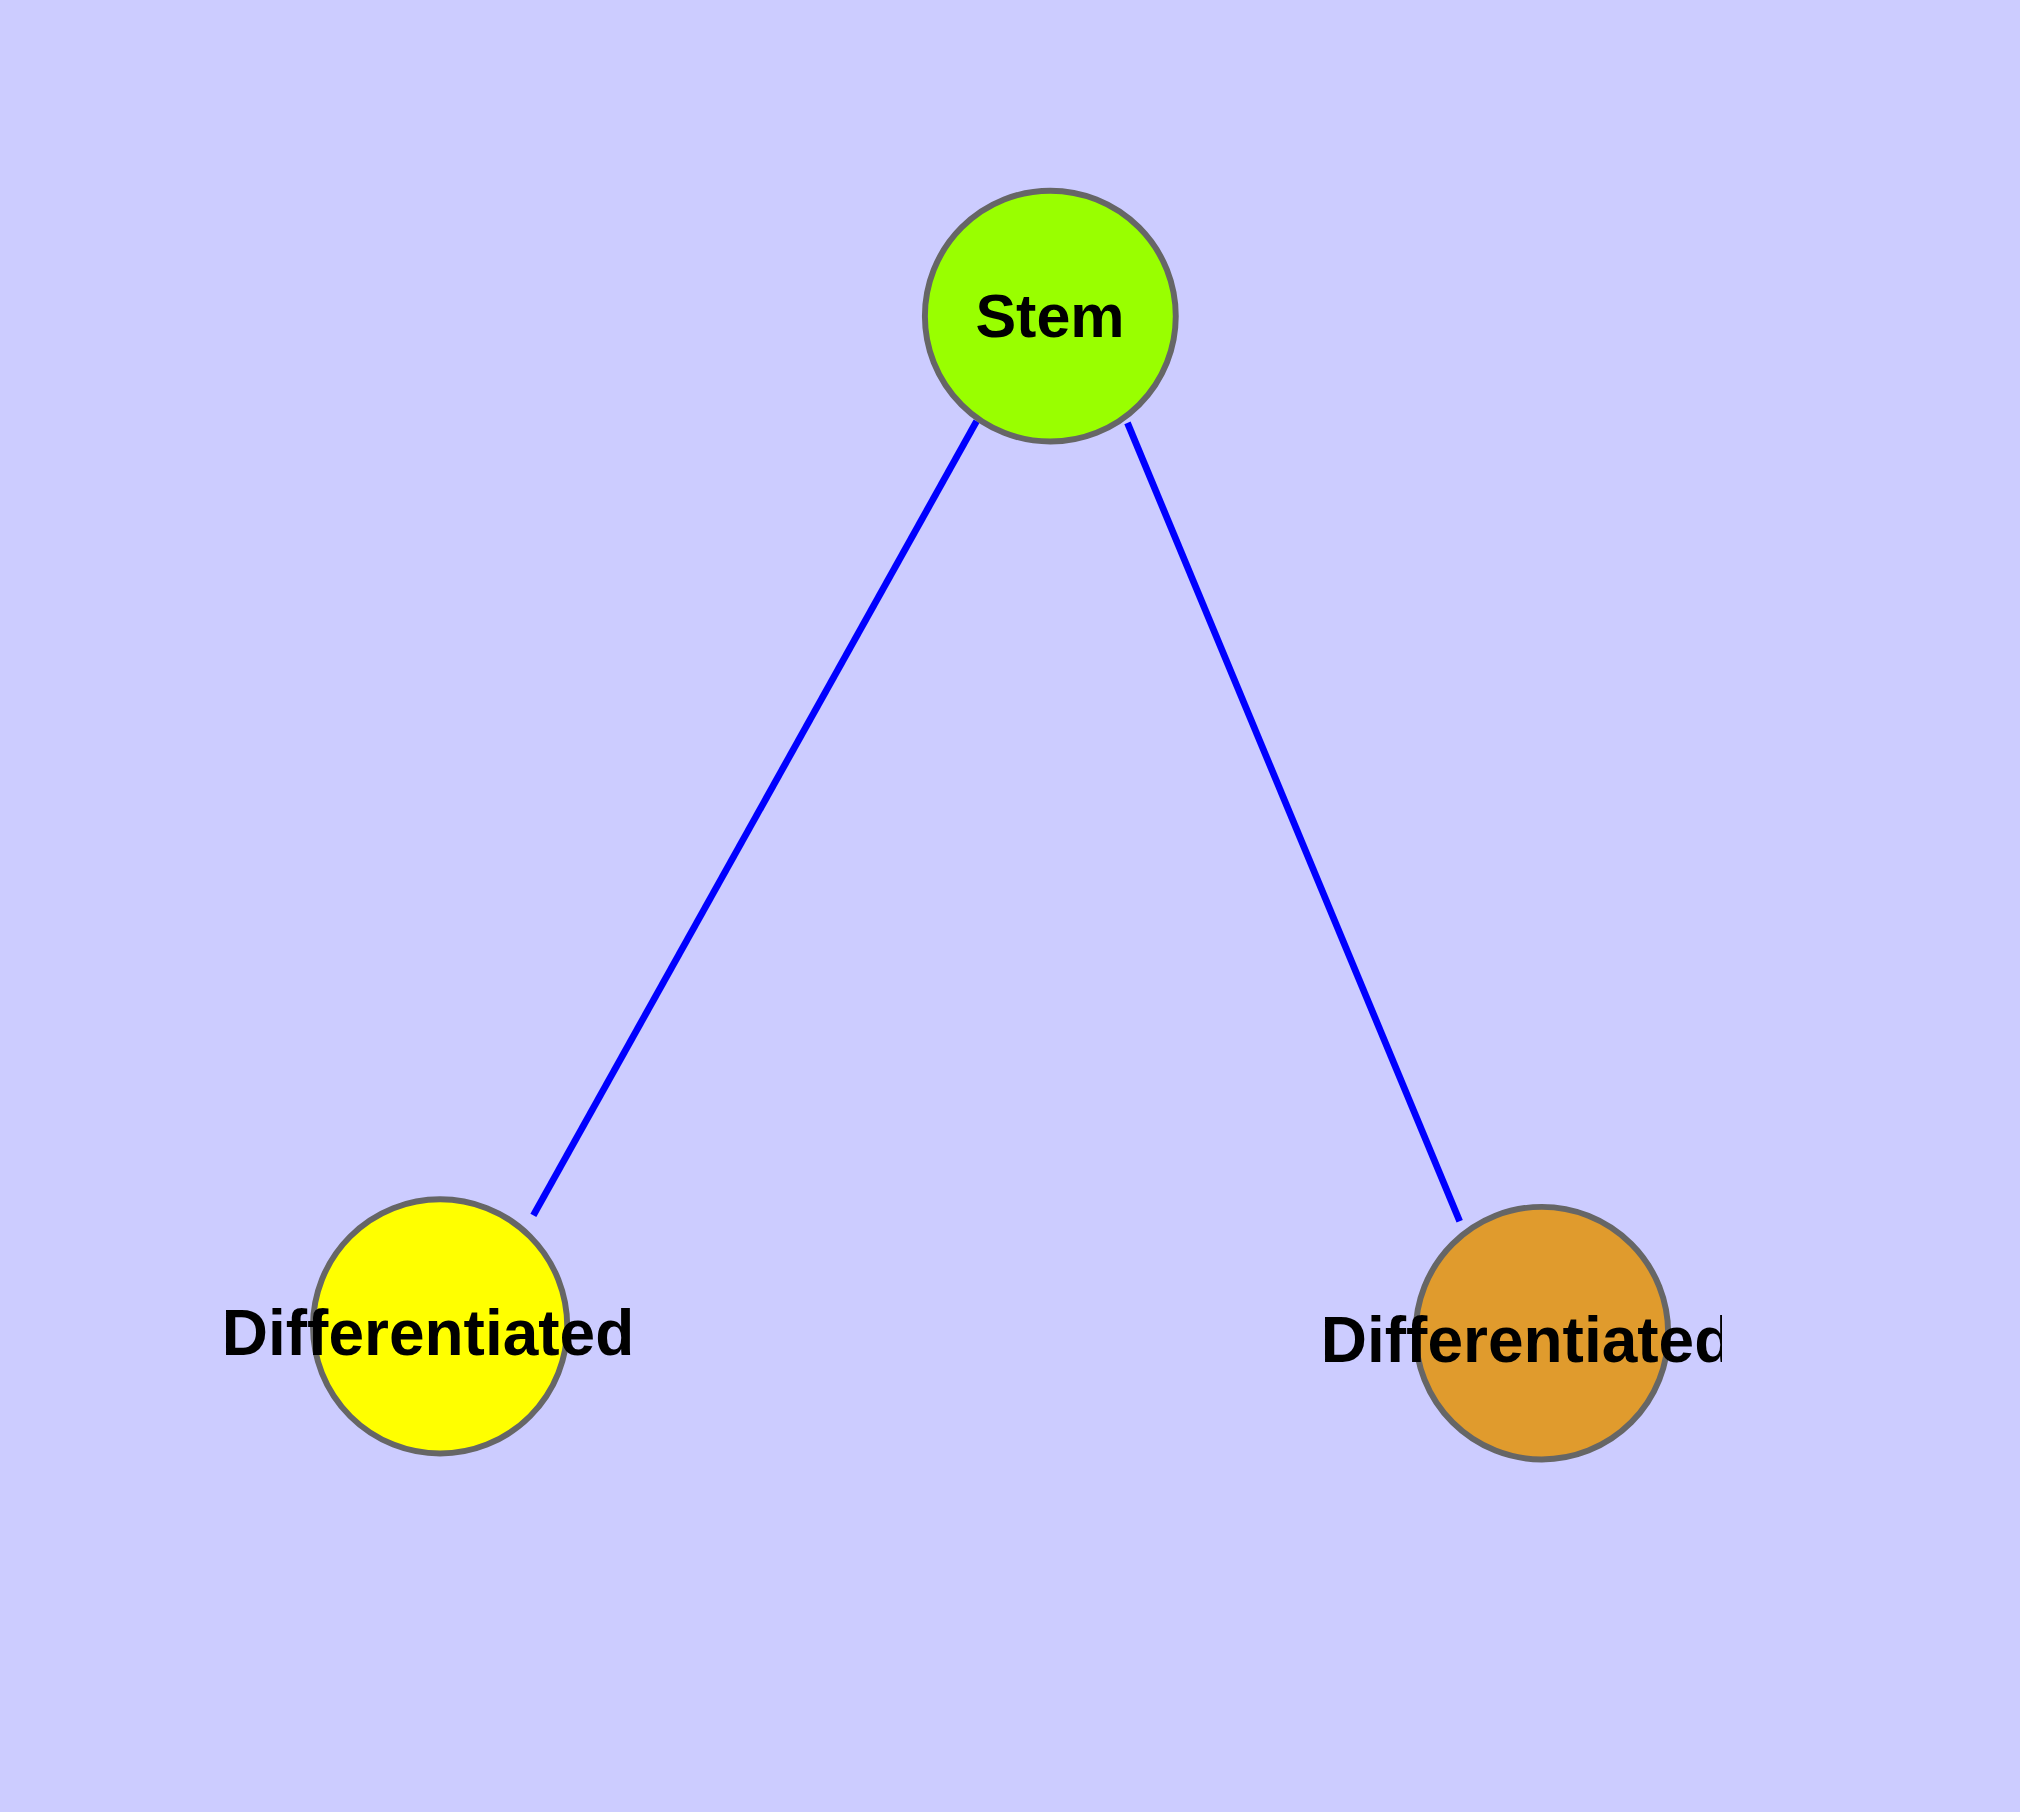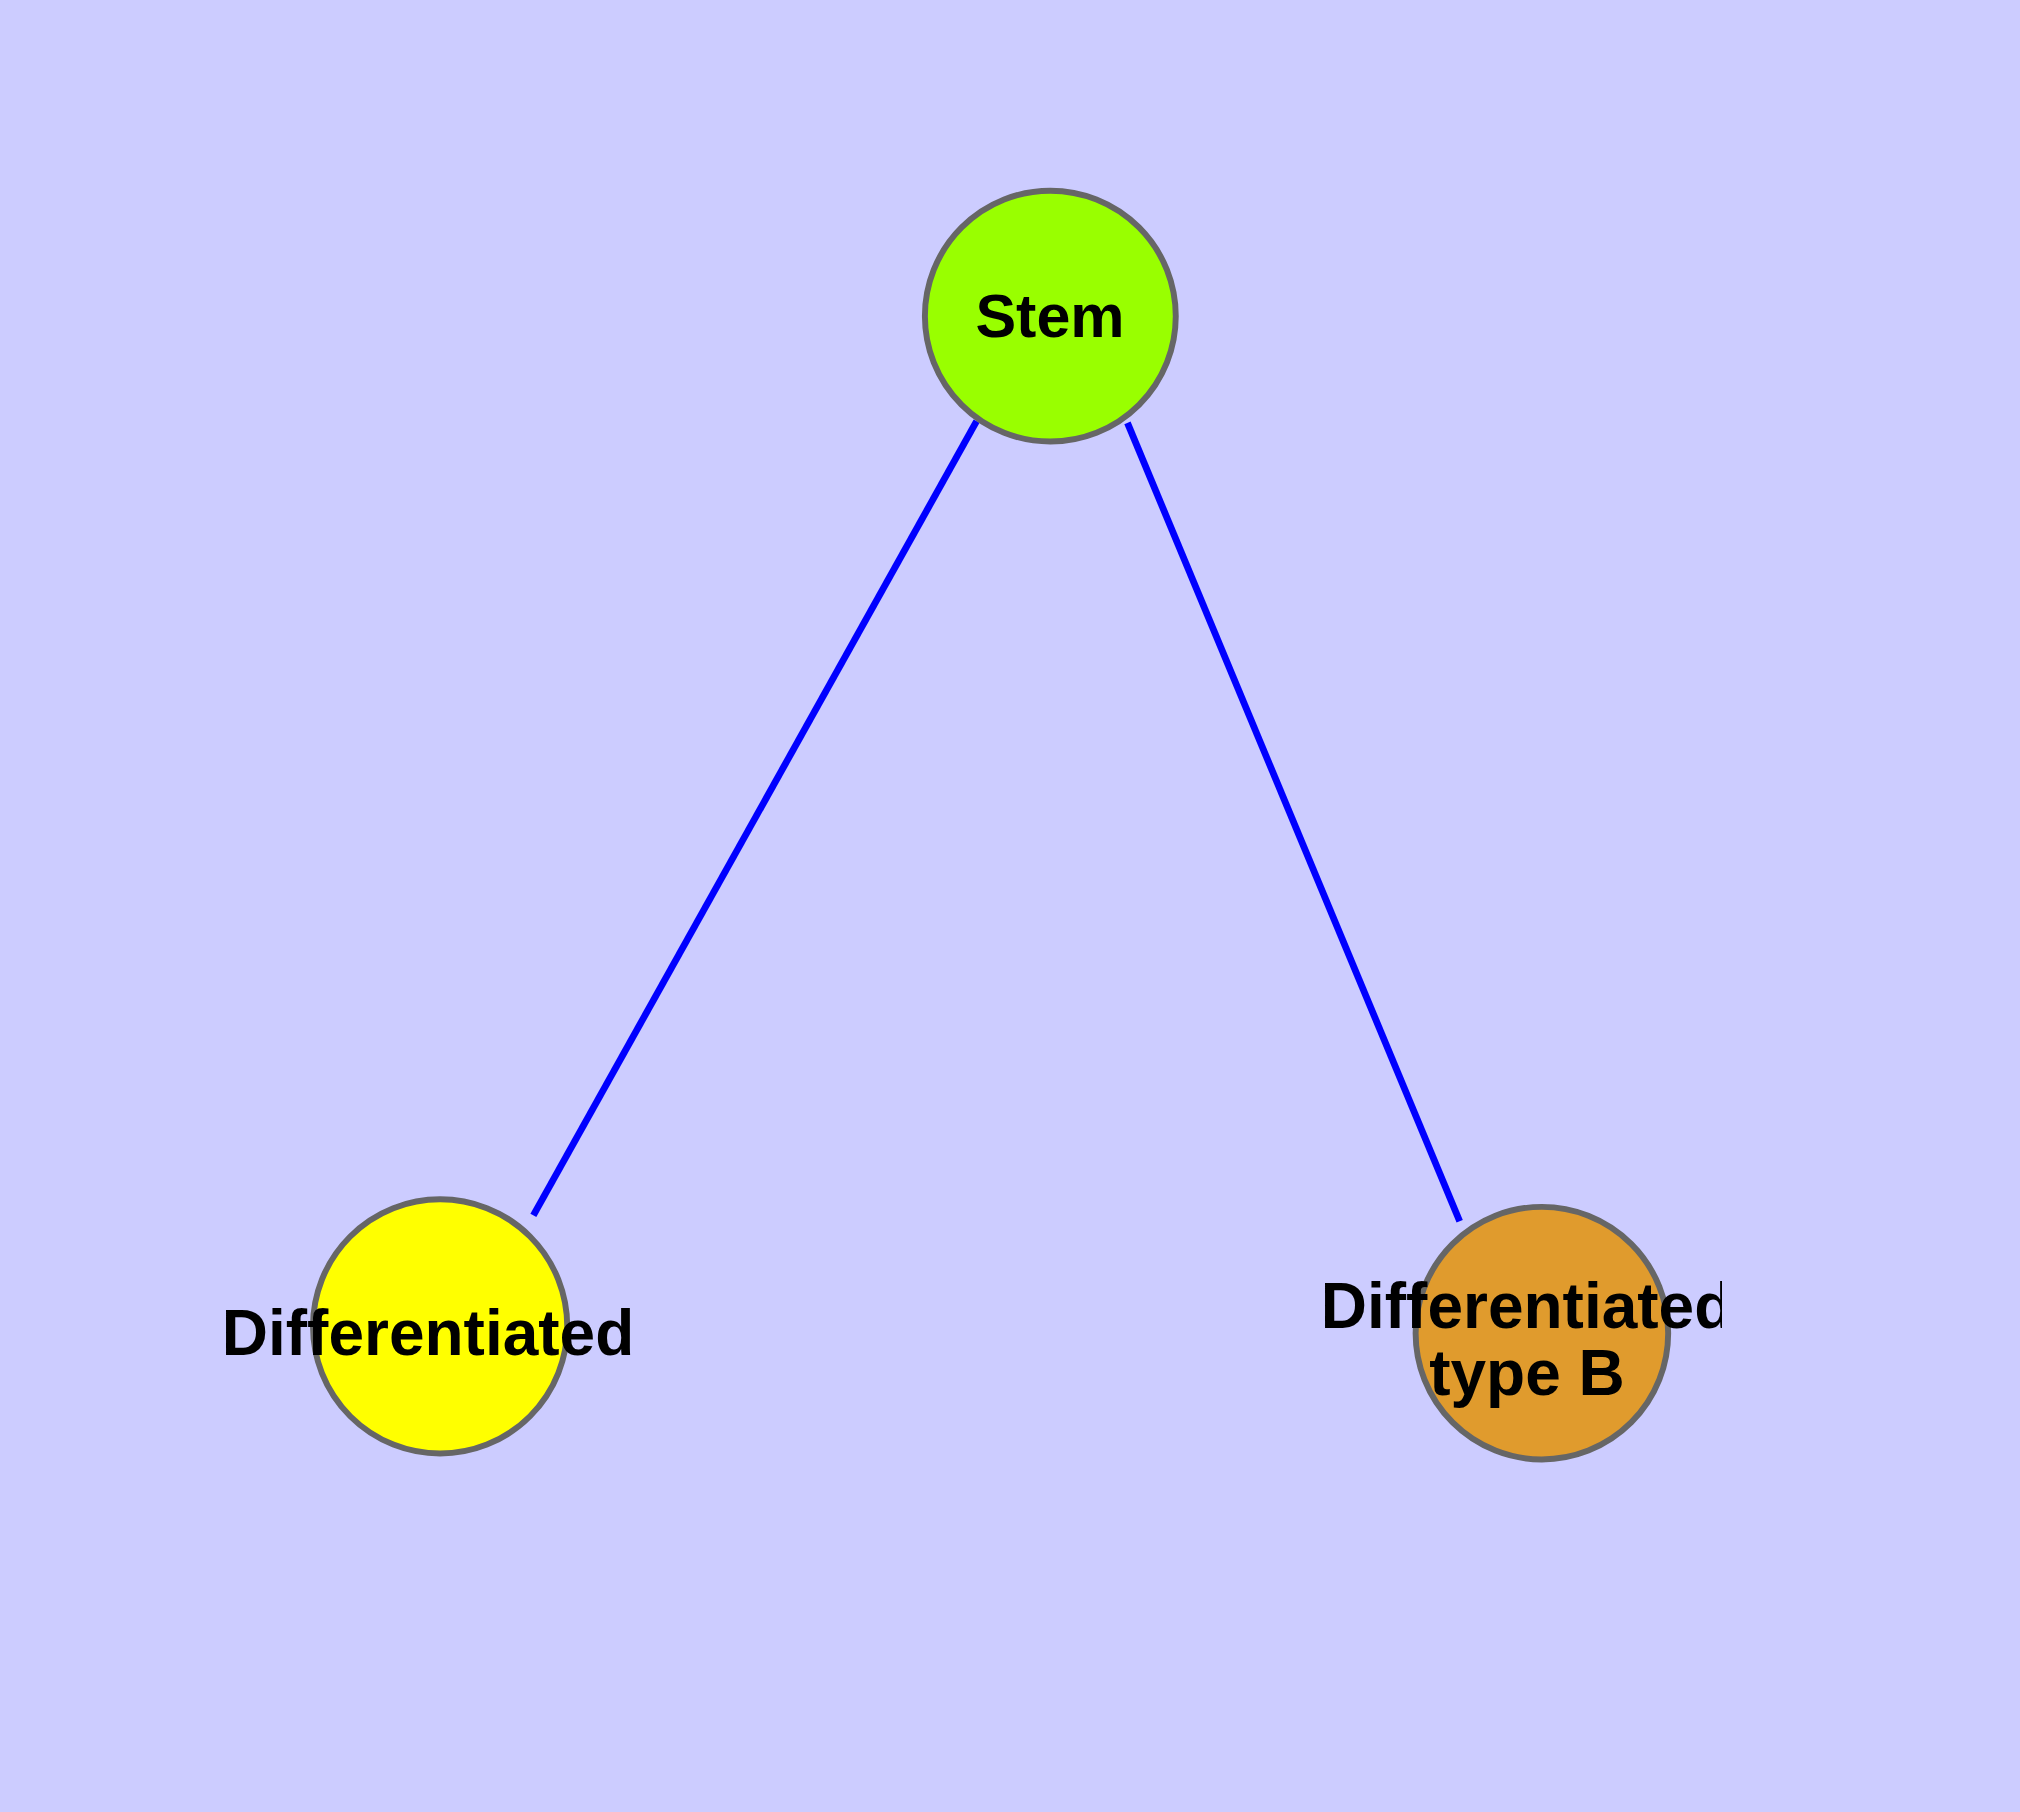--- a/index.html
+++ b/index.html
@@ -60,17 +60,16 @@
   <div class="node-label" id="label-stem" style="color: rgb(0, 0, 0);">
     <span class="node-label-line">Stem</span>
   </div>
 
   <div class="node-label" id="label-type-a" style="color: rgb(0, 0, 0);">
     <span class="node-label-line">Differentiated</span>
   </div>
 
   <div class="node-label" id="label-type-b" style="color: rgb(0, 0, 0);">
     <span class="node-label-line">Differentiated</span>
-    <span class="node-label-line">type B</span>
   </div>
 
 </div>
 
 
 </body></html>

